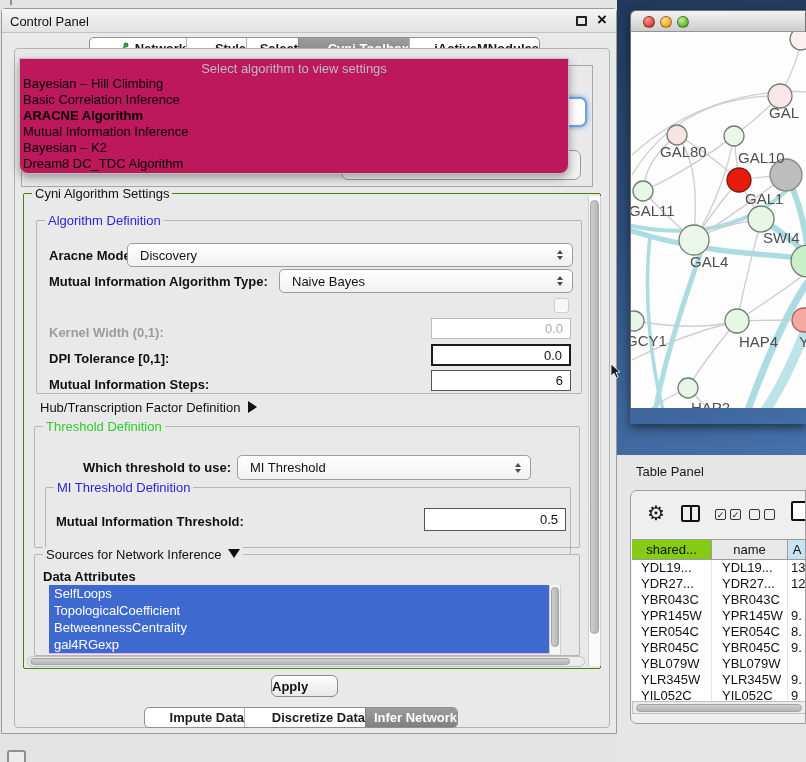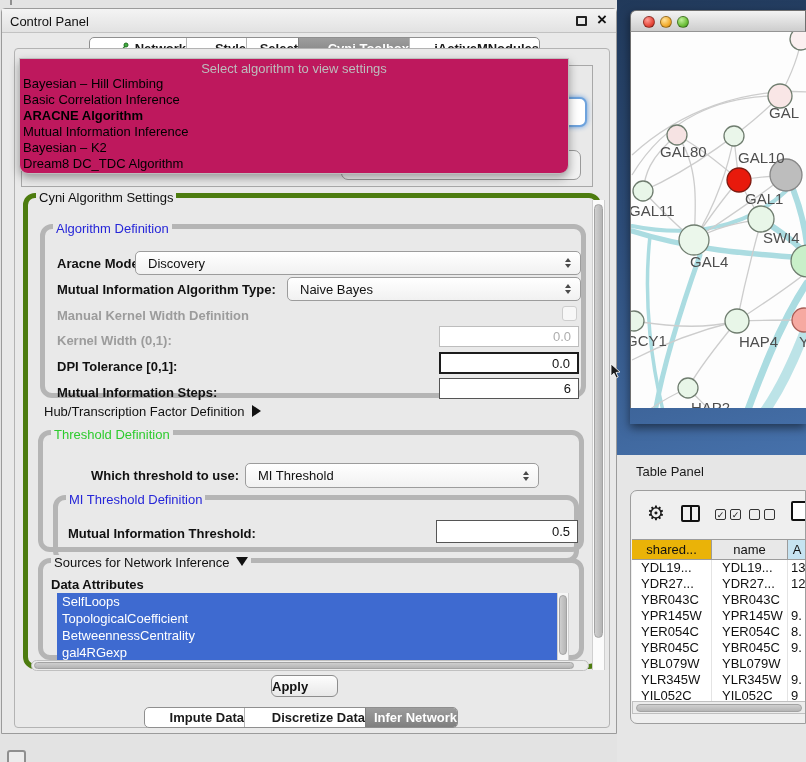--- a/index.html
+++ b/index.html
@@ -28,21 +28,21 @@
   .frag-combo1 { position:absolute; left:339px; top:88px; width:246px; height:30px; background:#fff; border:2px solid #6ea3dd; border-radius:7px; box-shadow:0 0 5px rgba(90,150,220,.95); z-index:1; }
   .frag-combo2 { position:absolute; left:339px; top:141px; width:240px; height:30px; background:#f2f2f2; border:1px solid #9a9a9a; border-radius:7px; z-index:1; }
 
   
   .popup { position:absolute; left:17px; top:49px; width:550px; height:116px; background:#be185d; border:1px solid #bdbdbd; border-radius:0 0 9px 9px; box-shadow:0 4px 10px rgba(0,0,0,.35); z-index:5; padding-top:2px; }
   .popup .prompt { display:block; text-align:center; color:#bdbdbd; font-size:13px; height:15px; }
   .popup .item { height:16px; line-height:16px; padding-left:3px; font-size:13px; color:#000; }
   .popup .item.bold { font-weight:bold; }
 
   
-  .grp { position:absolute; border:5px solid #4d7c0f; border-radius:12px; }
+  .grp { position:absolute; border:1px solid #4d7c0f; border-radius:2px; }
   .grp > .leg { position:absolute; top:-8px; left:8px; background:#e9e9e9; padding:0 3px; font-size:13px; color:#111; }
   .leg.blue { color:#2626d8; }
   .leg.green { color:#2ecb2e; }
 
   .lbl { position:absolute; font-size:13px; font-weight:bold; color:#111; white-space:nowrap; }
   .lbl.dis { color:#9c9c9c; }
 
   .combo { position:absolute; background:linear-gradient(#ffffff,#f1f1f1); border:1px solid #9c9c9c; border-radius:5px; font-size:13px; display:flex; align-items:center; padding-left:12px; color:#111; }
   .carr { position:absolute; right:9px; top:50%; transform:translateY(-50%); display:flex; flex-direction:column; align-items:center; gap:2px; }
   .carr i { display:block; width:0; height:0; border-left:3.5px solid transparent; border-right:3.5px solid transparent; }
@@ -175,21 +175,20 @@
 
         <span class="lbl" style="left:12px; top:53px;">Mutual Information Algorithm Type:</span>
         <div class="combo" style="left:242px; top:48px; width:294px; height:24px;">
           <span>Naive Bayes</span>
           <span class="carr">
               <i class="up"></i>
               <i class="dn"></i>
             </span>
         </div>
 
-        <span class="lbl dis" style="left:12px; top:79px;">Manual Kernel Width Definition</span>
         <div class="chk" style="left:517px; top:77px;"></div>
 
         <span class="lbl dis" style="left:12px; top:104px;">Kernel Width (0,1):</span>
         <input class="tfield dis" style="left: 394px; top: 97px; width: 140px; height: 21px;" readonly="" value="0.0">
 
         <span class="lbl" style="left:12px; top:130px;">DPI Tolerance [0,1]:</span>
         <input class="tfield b2" style="left: 394px; top: 123px; width: 140px; height: 22px;" readonly="" value="0.0">
 
         <span class="lbl" style="left:12px; top:156px;">Mutual Information Steps:</span>
         <input class="tfield b1" style="left: 394px; top: 149px; width: 140px; height: 21px;" readonly="" value="6">
@@ -344,21 +343,21 @@
         <span class="bx">✓</span>
           <span class="bx">✓</span>
       </span>
       <span class="pairbox" style="left:118px; top:18px;">
         <span class="bx"></span>
           <span class="bx"></span>
       </span>
       <span class="docic" style="left:160px; top:10px;"></span>
 
       <div class="th-row">
-        <div class="hc" style="width:80px; background:#eab308;">shared...</div>
+        <div class="hc" style="width:80px; background:#84cc16;">shared...</div>
         <div class="hc" style="width:76px; background:#e8e8e8;">name</div>
         <div class="hc" style="width:19px; background:#c6e3f1;">A</div>
       </div>
 
       <div class="rows">
         <div class="trow">
             <span class="c c1">YDL19...</span>
             <span class="c c2">YDL19...</span>
             <span class="c c3">13</span>
           </div>

